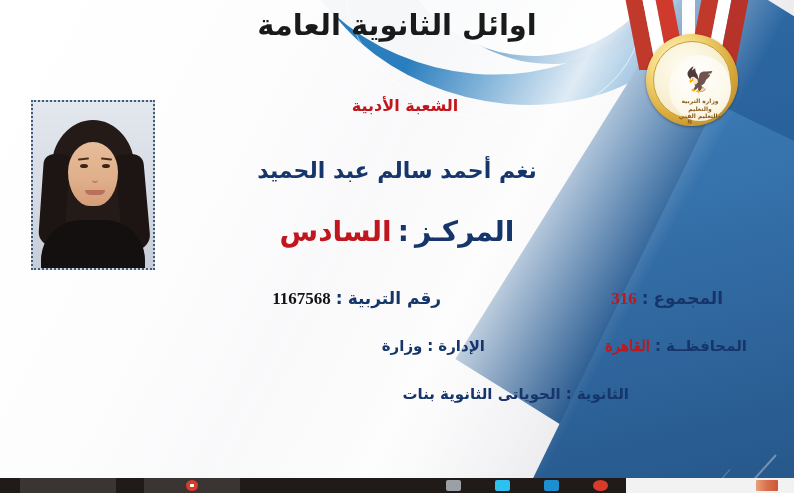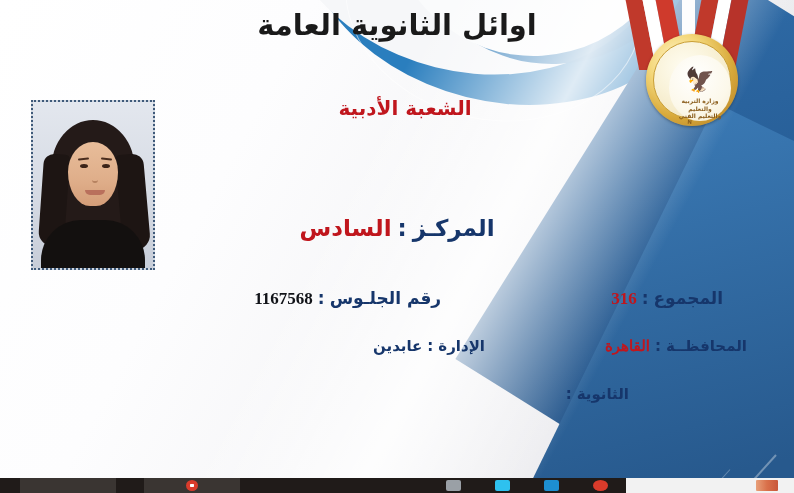--- a/index.html
+++ b/index.html
@@ -351,41 +351,41 @@
     font-size: 27px;
     direction: ltr;
   }
   .title-section {
     position: absolute;
     left: 0; right: 0; top: 96px;
     text-align: center;
     color: #c0161d;
     font-family: "DejaVu Sans", sans-serif;
     font-weight: bold;
-    font-size: 20px;
+    font-size: 16px;
     padding-left: 16px;
   }
 
   .student-name {
     position: absolute;
     left: 0; right: 0; top: 158px;
     text-align: center;
     color: #16366b;
     font-family: "DejaVu Sans", sans-serif;
     font-weight: bold;
     font-size: 22px;
   }
 
   .rank-row {
     position: absolute;
     left: 0; right: 0; top: 215px;
     text-align: center;
     font-family: "DejaVu Sans", sans-serif;
     font-weight: bold;
-    font-size: 23px;
+    font-size: 28px;
   }
   .rank-label { color: #16366b; }
   .rank-colon { color: #16366b; padding: 0 6px; }
   .rank-value { color: #c0161d; }
 
   
   .info-row {
     position: absolute;
     width: 700px;
     left: 47px;
@@ -528,58 +528,60 @@
       <div class="ph-nose"></div>
       <div class="ph-mouth"></div>
       <div class="ph-body"></div>
     </div>
 
     <div class="content">
 
       <div class="title-main">اوائل الثانوية العامة</div>
       <div class="title-section">الشعبة الأدبية</div>
 
+      <div class="student-name">نغم أحمد سالم عبد الحميد</div>
 
       <div class="rank-row">
         <span class="rank-label">المركـز</span><span class="rank-colon">:</span><span class="rank-value">السادس</span>
       </div>
 
       <div class="info-row row-1">
         <div class="cell right">
           <span class="lbl">المجموع</span>
           <span class="cln">:</span>
           <span class="val-red">316</span>
         </div>
         <div class="spacer-c"></div>
         <div class="cell">
-          <span class="lbl">رقم الجلـوس</span>
+          <span class="lbl">رقم التربية</span>
           <span class="cln">:</span>
           <span class="val-dark">1167568</span>
         </div>
       </div>
 
       <div class="info-row row-2">
         <div class="cell">
           <span class="lbl">المحافظــة</span>
           <span class="cln">:</span>
           <span class="val-red">القاهرة</span>
         </div>
         <div class="spacer-a"></div>
         <div class="cell">
           <span class="lbl">الإدارة</span>
           <span class="cln">:</span>
-          <span class="val-navy">عابدين</span>
+          <span class="val-navy">وزارة</span>
         </div>
       </div>
 
       <div class="info-row row-3">
         <div class="spacer-b"></div>
         <div class="cell">
           <span class="lbl">الثانوية</span>
           <span class="cln">:</span>
+          <span class="val-navy">الحوياتى الثانوية بنات</span>
         </div>
       </div>
 
     </div>
   </div>
 
   <div class="taskbar">
     <div class="tb-start">
       <div class="tb-start-glyph"></div>
     </div>

